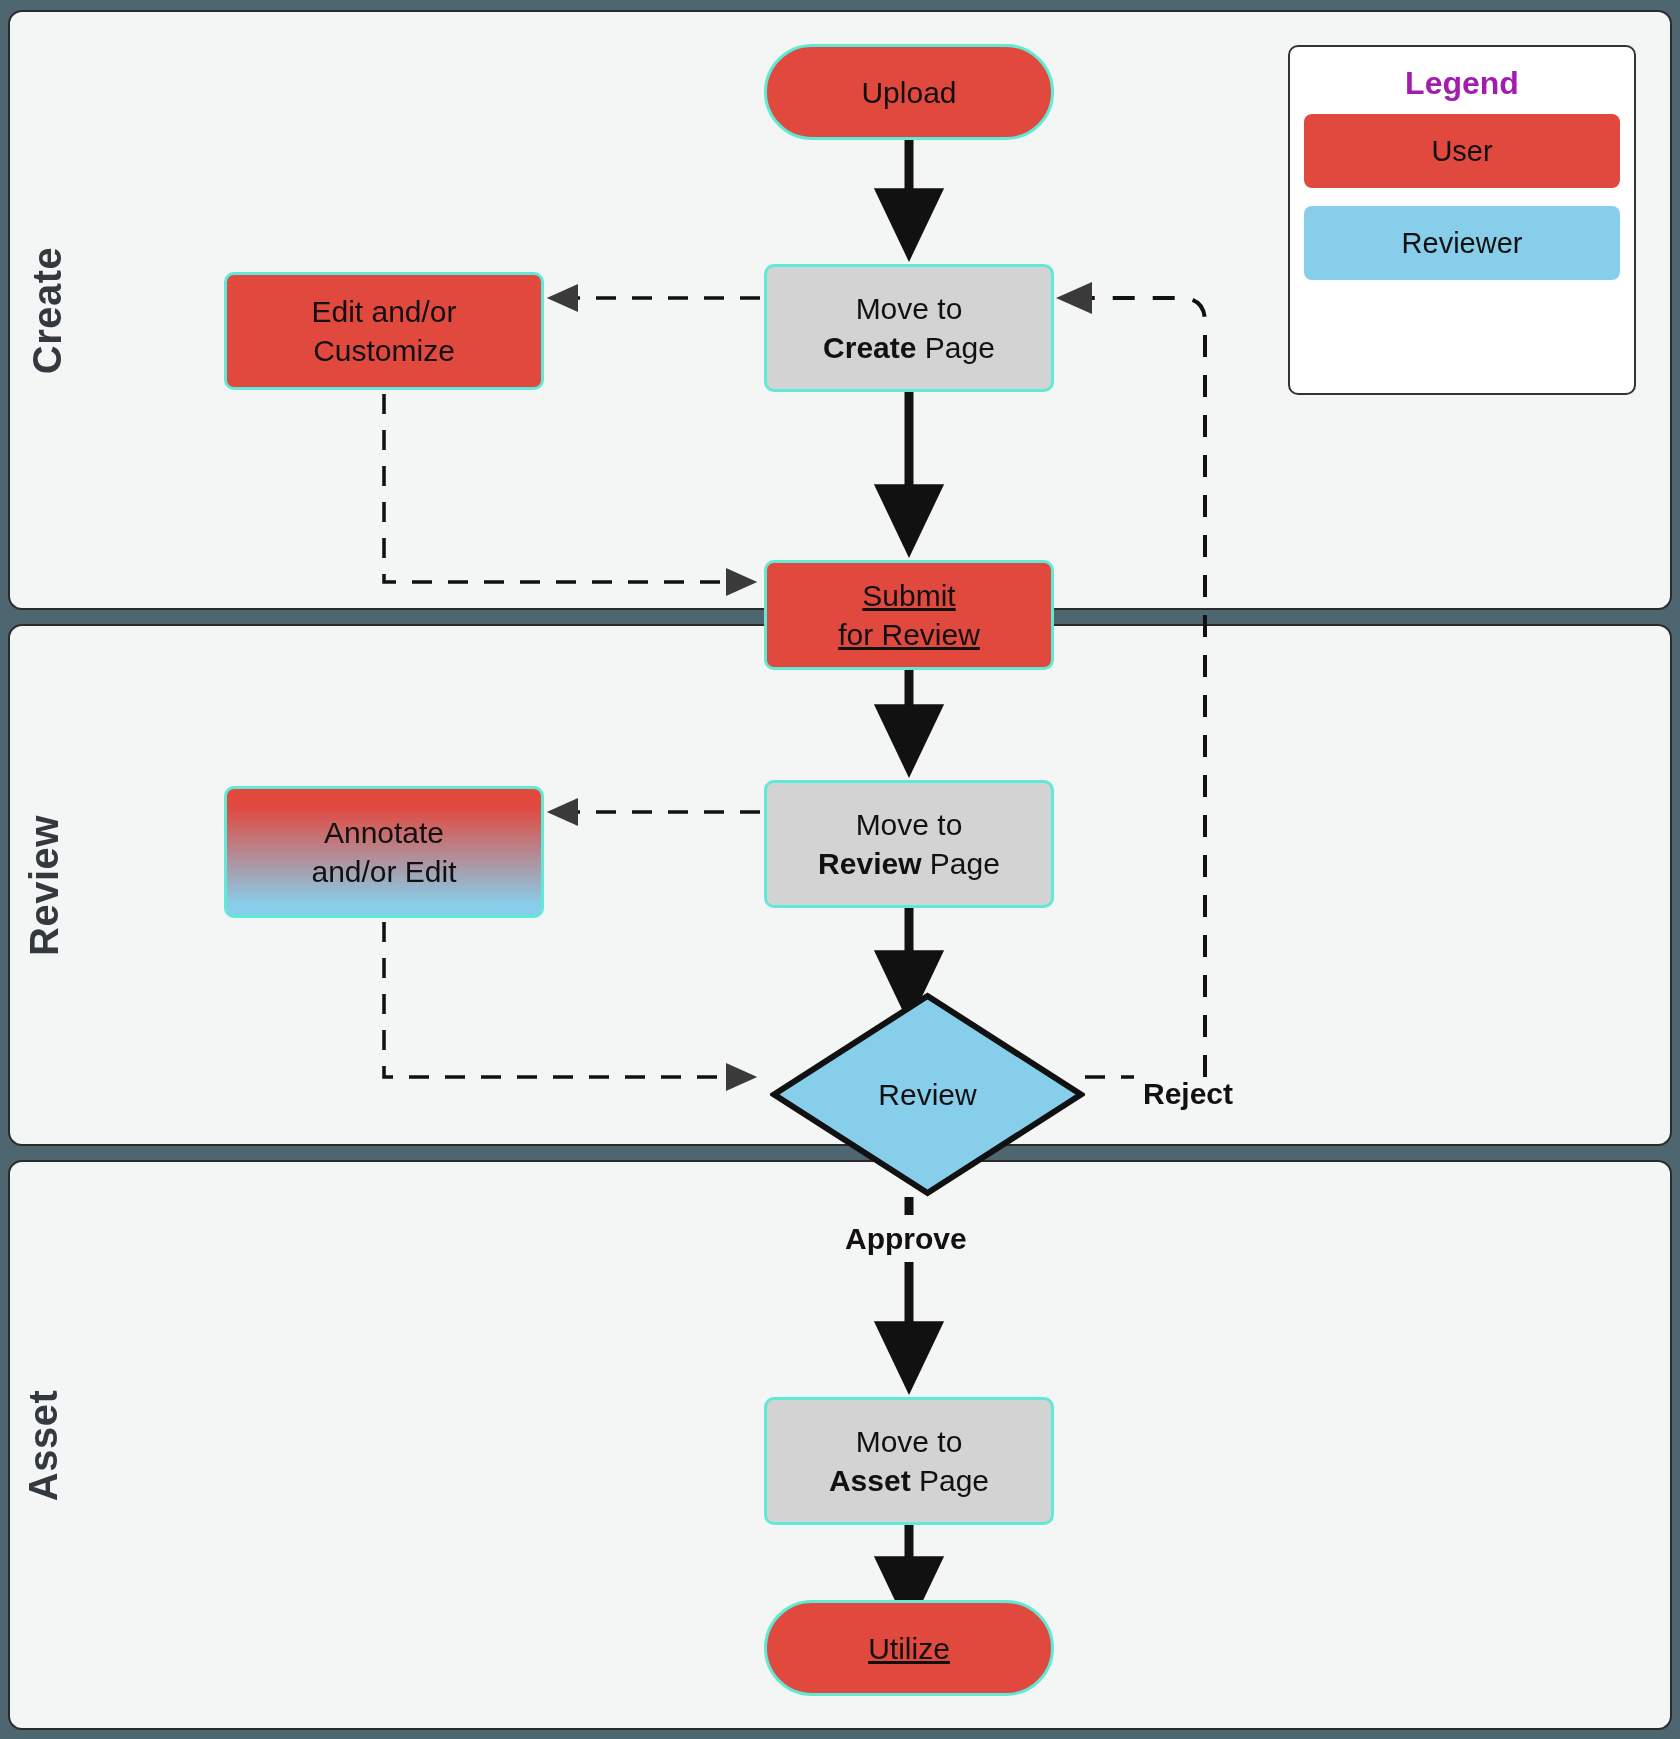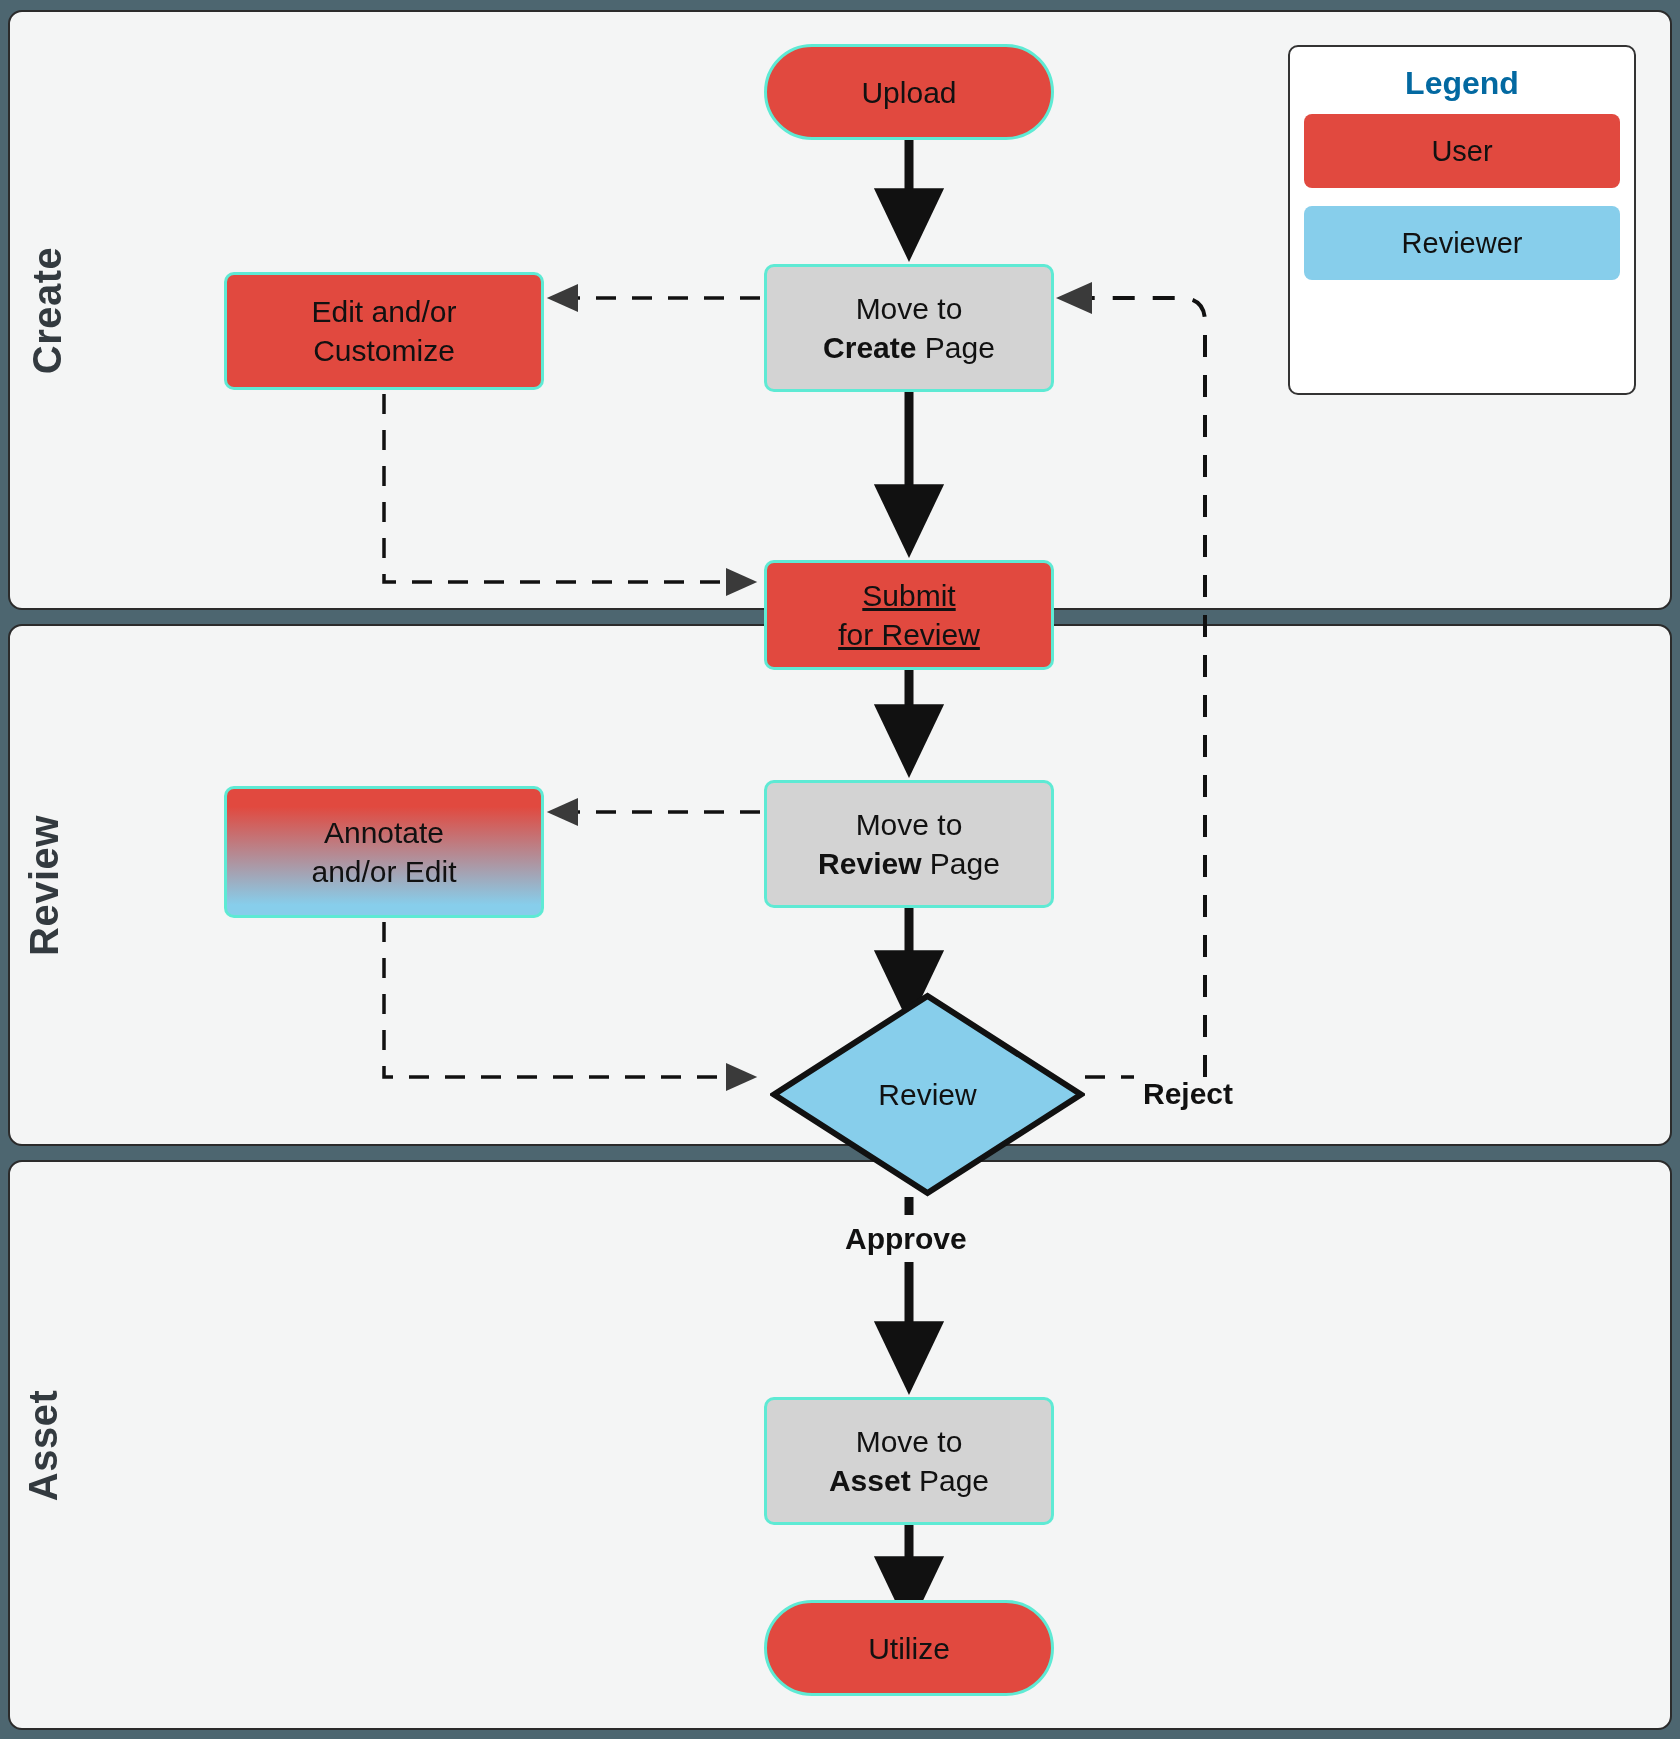--- a/index.html
+++ b/index.html
@@ -80,21 +80,21 @@
   .node b { font-weight: bold; }
 
   
   #node-upload        { left: 764px; top: 44px;   width: 290px; height: 96px;  }
   #node-create-page   { left: 764px; top: 232px;  width: 290px; height: 128px; }
   #node-edit-custom   { left: 224px; top: 240px;  width: 320px; height: 118px; }
   #node-submit        { left: 764px; top: 528px;  width: 290px; height: 110px; text-decoration: underline; }
   #node-review-page   { left: 764px; top: 748px;  width: 290px; height: 128px; }
   #node-annotate      { left: 224px; top: 754px;  width: 320px; height: 132px; }
   #node-asset-page    { left: 764px; top: 1365px; width: 290px; height: 128px; }
-  #node-utilize       { left: 764px; top: 1600px; width: 290px; height: 96px;  }
+  #node-utilize       { left: 764px; top: 1600px; width: 290px; height: 96px; text-decoration: underline;  }
 
   
   #node-review-decision {
     position: absolute;
     left: 770px; top: 992px;
     width: 315px; height: 205px;
     z-index: 5;
   }
   #node-review-decision .dia-svg { position: absolute; inset: 0; }
   #node-review-decision .dia-text {
@@ -123,21 +123,21 @@
     background: #ffffff;
     border: 2px solid #333;
     border-radius: 10px;
     z-index: 8;
     padding: 10px 14px 14px 14px;
   }
   #legend-title {
     text-align: center;
     font-size: 32px;
     font-weight: bold;
-    color: #0369a1;
+    color: #a21caf;
     margin: 8px 0 12px 0;
   }
   .legend-chip {
     height: 74px;
     margin: 0 0 18px 0;
     border-radius: 8px;
     display: flex;
     align-items: center;
     justify-content: center;
     font-size: 29px;

